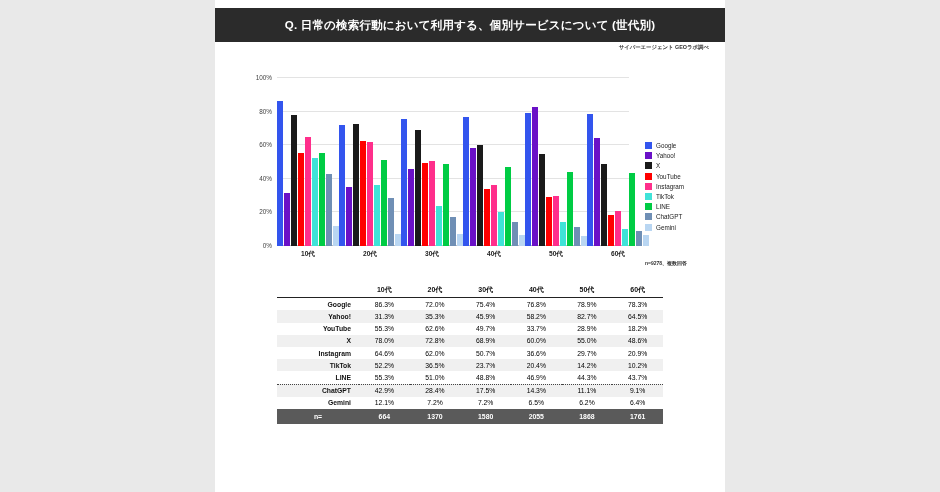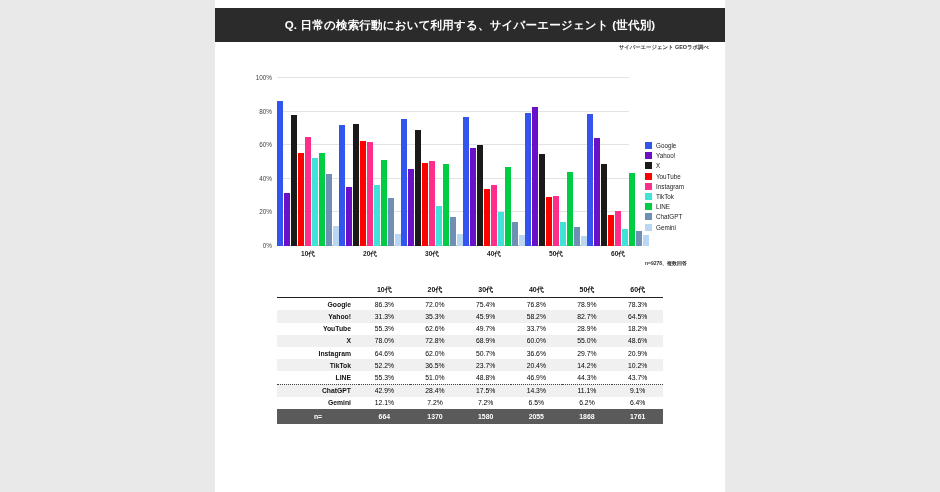--- a/index.html
+++ b/index.html
@@ -41,21 +41,21 @@
   tfoot td{background:#5a5a5a;color:#ffffff;font-weight:bold;padding:4px 0;font-size:6.9px;}
   tfoot td.rowhead{text-align:center;padding-right:0;color:#fff;}
 </style>
 </head>
 <body>
 
 <div class="page">
   <div class="slide">
 
     <div class="titlebar">
-      <div class="t">Q. 日常の検索行動において利用する、サイバーエージェント (世代別)</div>
+      <div class="t">Q. 日常の検索行動において利用する、個別サービスについて (世代別)</div>
     </div>
     <div class="source">サイバーエージェント GEOラボ調べ</div>
 
     <div class="chartwrap">
       <div class="plot" id="plot">
           <div class="gridline base" style="bottom: 0%;">
             <span class="ylab">0%</span>
           </div>
           <div class="gridline" style="bottom: 20%;">
             <span class="ylab">20%</span>

